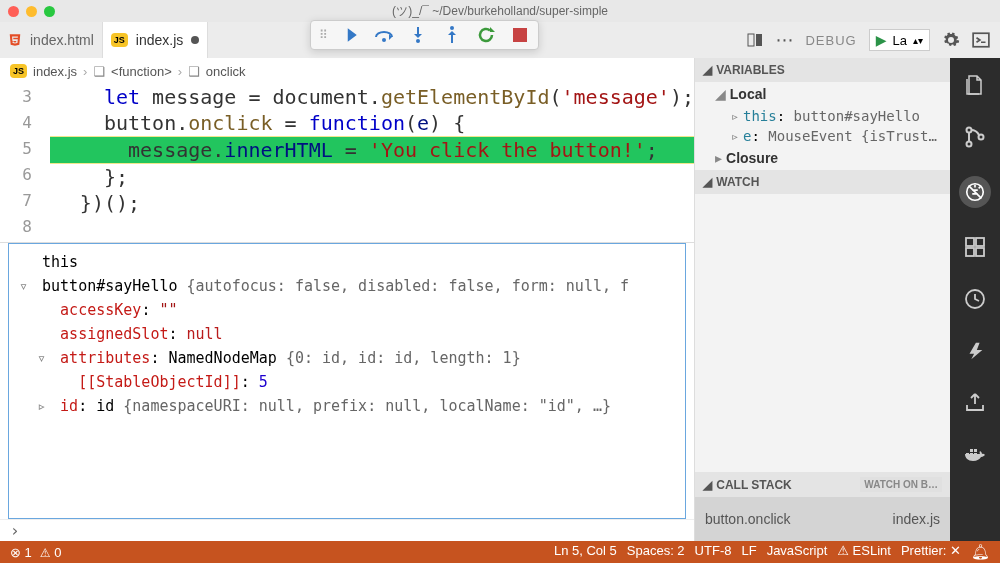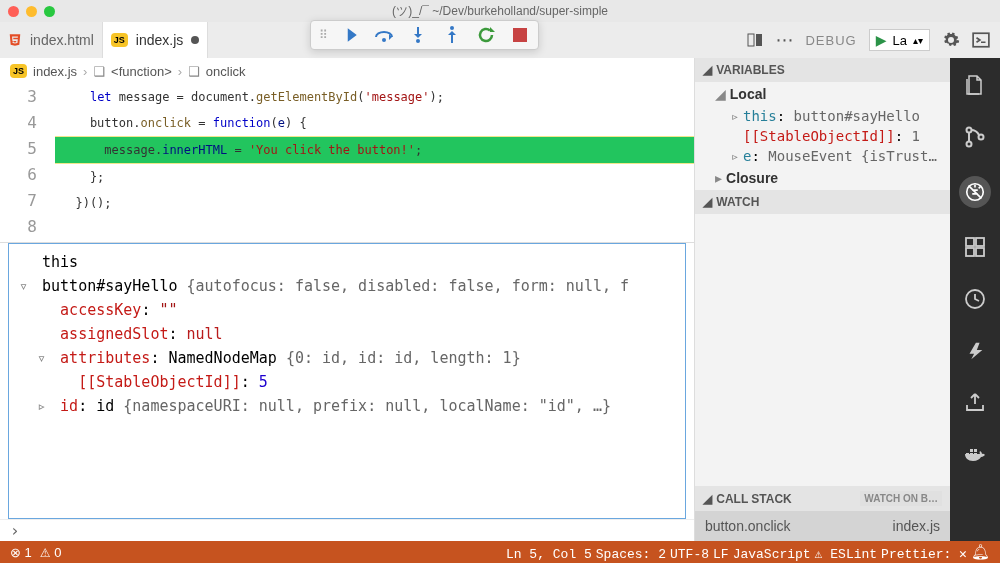--- a/index.html
+++ b/index.html
@@ -37,21 +37,21 @@
 .crumb-sep { color: #aaa; }
 .cube-icon { color: #888; }
 
 
 .main { display: flex; height: calc(100% - 22px - 36px - 22px); }
 .editor-col { flex: 1; display: flex; flex-direction: column; background: #fff; min-width: 0; }
 .code-area { display: flex; flex: 0 0 auto; }
 .gutter { width: 55px; text-align: right; padding-right: 18px; color: #999; font-size: 16px; line-height: 26px; position: relative; }
 .gutter .ln { position: relative; }
 .breakpoint::before { content: ''; position: absolute; left: -18px; top: 8px; width: 10px; height: 10px; background: #e51400; border-radius: 50%; }
-.code { flex: 1; font-size: 12px; line-height: 26px; color: #333; white-space: pre; }
+.code { flex: 1; font-size: 20px; line-height: 26px; color: #333; white-space: pre; }
 .code .line { padding-left: 6px; }
 .hl { background: #22c55e; border: 1px solid #f0e68c; border-left: none; border-right: none; }
 .kw { color: #0000c8; } .fn { color: #795e26; } .str { color: #a31515; } .param { color: #001080; }
 
 
 .panel { border-top: 1px solid #ddd; display: flex; flex-direction: column; flex: 1; min-height: 0; }
 .panel-tabs { display: flex; align-items: center; padding: 8px 14px; gap: 18px; color: #888; font-size: 13px; }
 .panel-tab { display: flex; align-items: center; gap: 6px; }
 .panel-tab.active { color: #333; }
 .badge { background: #ccc; color: #333; border-radius: 10px; padding: 1px 8px; font-size: 12px; }
@@ -63,30 +63,30 @@
 .prompt-row { height: 22px; display: flex; align-items: center; padding: 0 10px; color: #666; font-size: 16px; border-top: 1px solid #eee; }
 
 
 .debug-panel { width: 256px; background: #f3f3f3; border-left: 1px solid #ddd; display: flex; flex-direction: column; font-size: 14px; }
 .section-head { background: #e4e4e4; padding: 5px 8px; color: #555; font-weight: 600; font-size: 12px; display: flex; align-items: center; gap: 4px; }
 .scope-row { padding: 4px 8px 4px 20px; color: #333; display: flex; gap: 4px; }
 .scope-sub { padding: 2px 8px 2px 36px; font-size: 14px; }
 .var-name { color: #267f99; } .var-val { color: #666; }
 .call-stack { margin-top: auto; }
 .paused { background: #e0e0e0; color: #888; font-size: 10px; padding: 2px 4px; margin-left: auto; }
-.stack-row { background: #d4d4d4; padding: 7px 10px; display: flex; justify-content: space-between; color: #555; }
+.stack-row { background: #d4d4d4; padding: 14px 10px; display: flex; justify-content: space-between; color: #555; }
 
 
 .activity-bar { width: 50px; background: #2c2c2c; display: flex; flex-direction: column; align-items: center; padding-top: 14px; gap: 26px; }
 .act-icon { width: 26px; height: 26px; color: #ccc; display: flex; align-items: center; justify-content: center; }
 .act-icon.accent { color: #fff; background: #555; border-radius: 50%; width: 32px; height: 32px; }
 
 
 .statusbar { position: absolute; bottom: 0; left: 0; right: 0; height: 22px; background: #c6531f; color: #fff; display: flex; align-items: center; padding: 0 10px; font-size: 13px; gap: 8px; }
-.status-right { margin-left: auto; display: flex; align-items: flex-end; gap: 4px; font-family: Liberation Mono, monospace; }
+.status-right { margin-left: auto; display: flex; align-items: flex-start; gap: 10px; }
 .warn-tri { font-size: 12px; }
 </style>
 </head>
 <body>
 
 <div class="titlebar">
   <div class="traffic">
     <div class="dot r"></div>
     <div class="dot y"></div>
     <div class="dot g"></div>
@@ -214,21 +214,20 @@
     <div class="section-head">
         <span>◢</span>
         <span>VARIABLES</span>
       </div>
     <div id="scopes">
         <div class="scope-row">
           <span style="color:#888">◢</span> 
           <b>Local</b>
         </div>
         <div class="scope-sub mono"><span style="color:#888;display:inline-block;width:12px">▹</span><span class="var-name">this</span>: <span class="var-val">button#sayHello</span></div>
-        <div class="scope-sub mono"><span style="color:#888;display:inline-block;width:12px"></span><span class="stable">[[StableObjectId]]</span>: <span class="var-val">1</span></div>
         <div class="scope-sub mono"><span style="color:#888;display:inline-block;width:12px">▹</span><span class="var-name">e</span>: <span class="var-val">MouseEvent {isTrust…</span></div>
         <div class="scope-row">
           <span style="color:#888">▸</span> 
           <b>Closure</b>
         </div>
       </div>
     <div class="section-head">
         <span>◢</span>
         <span>WATCH</span>
       </div>

